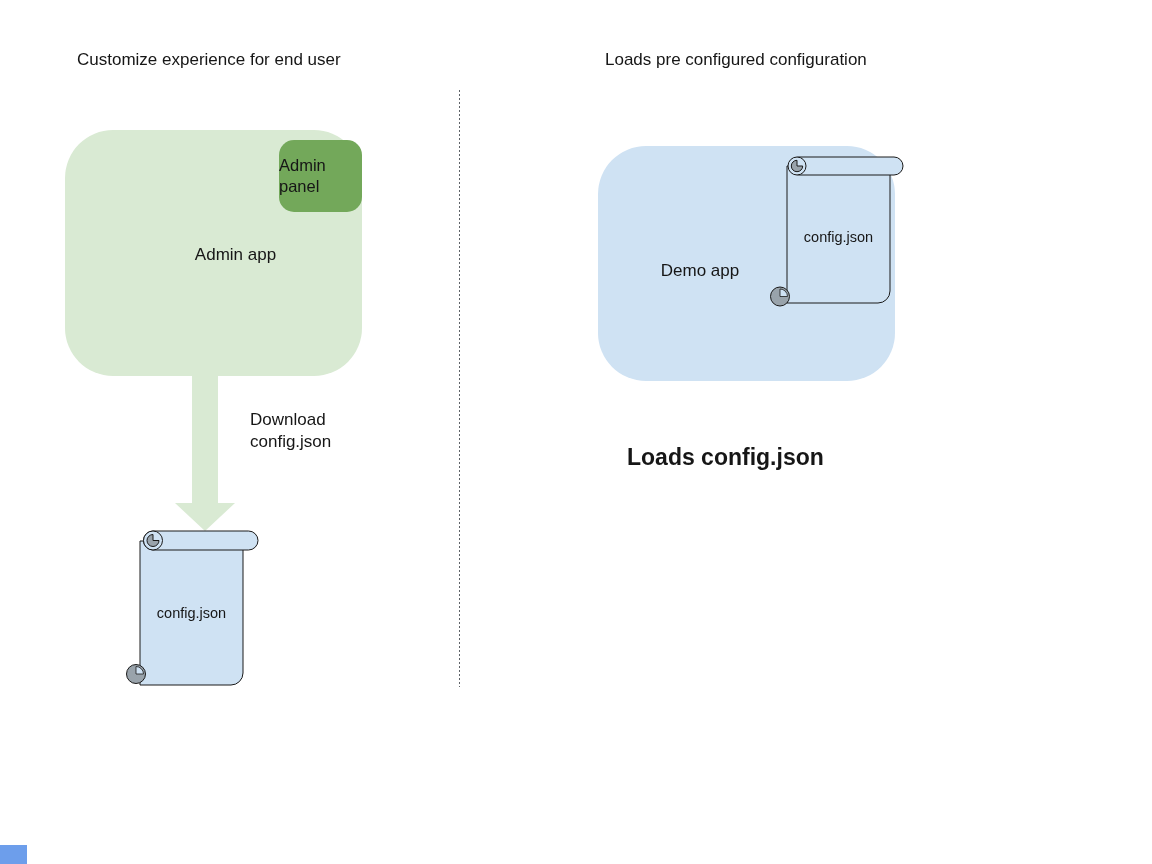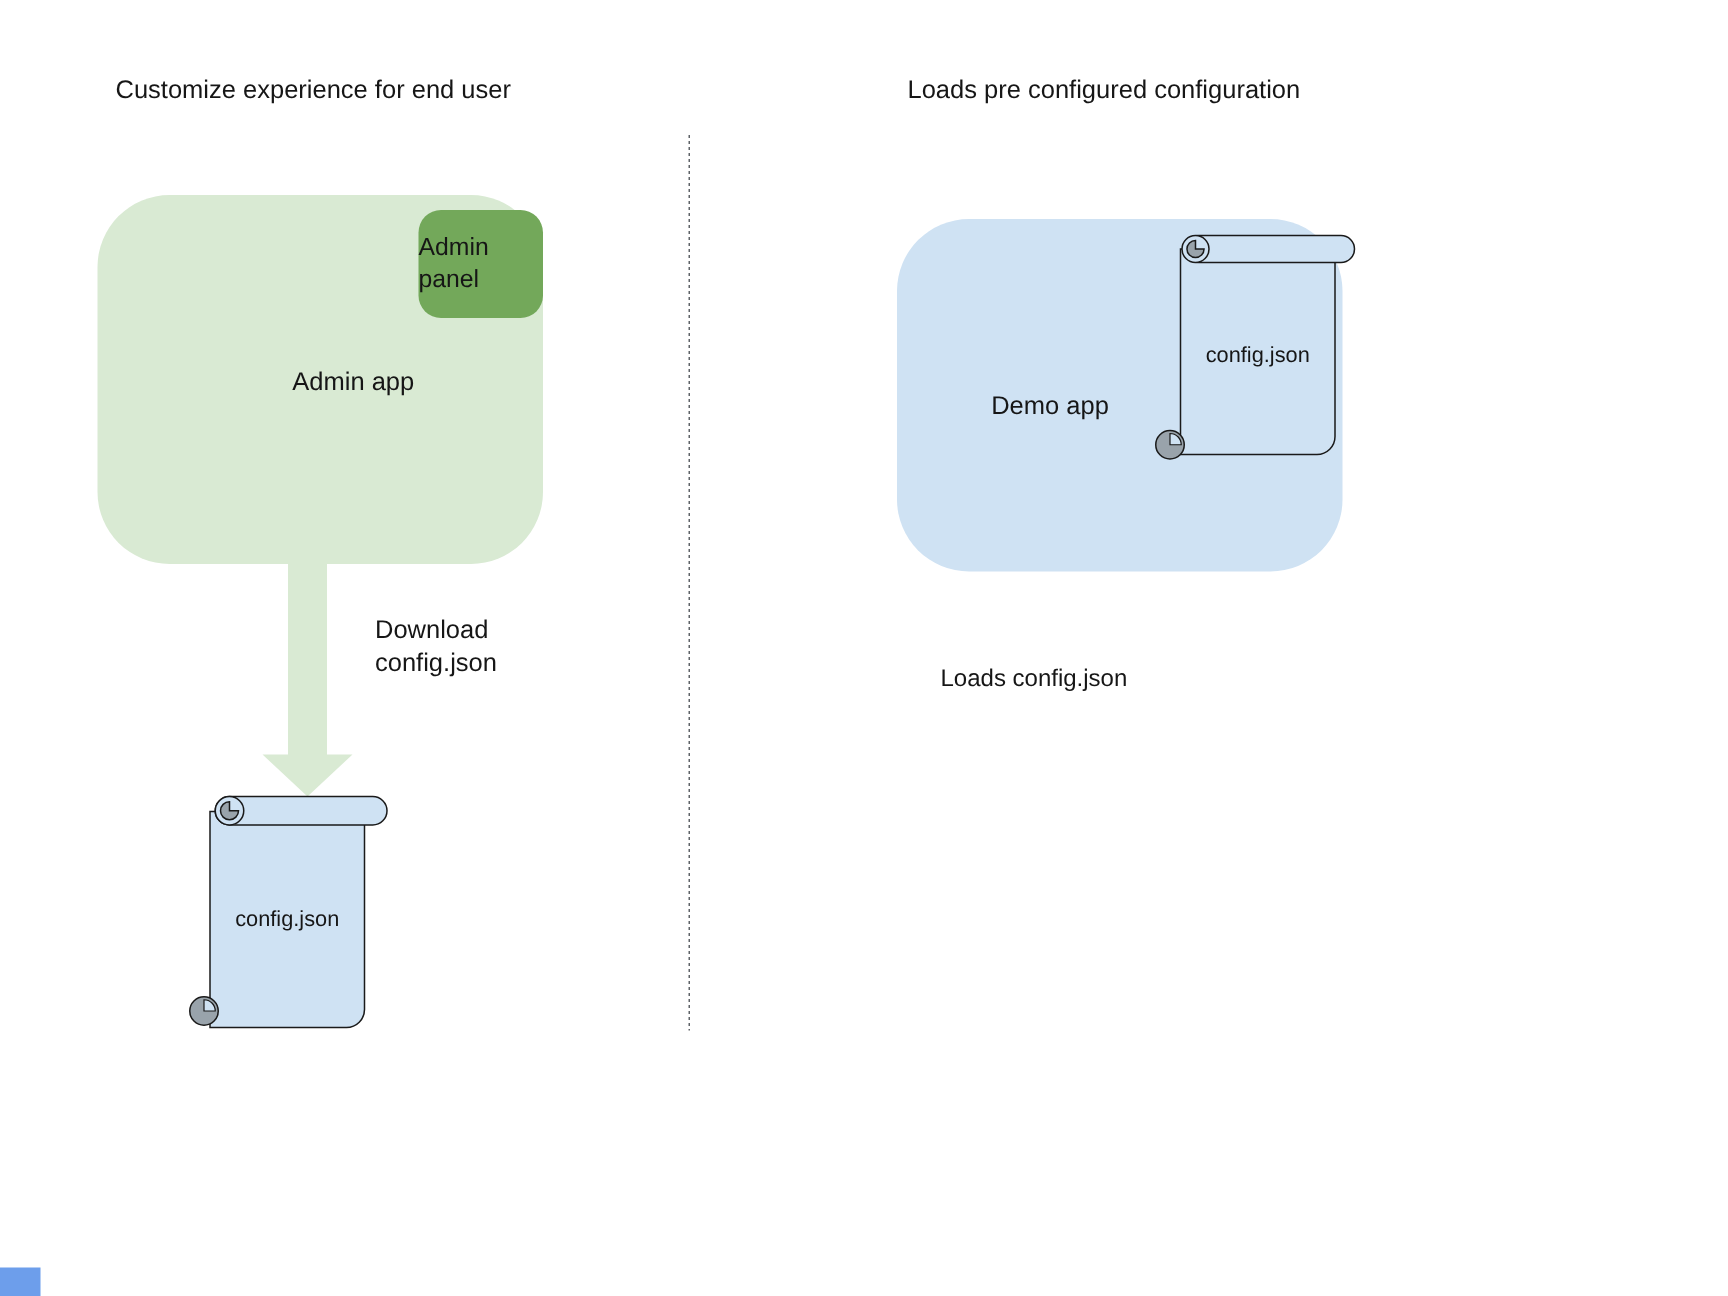--- a/index.html
+++ b/index.html
@@ -17,21 +17,21 @@
     background:var(--green-panel,#73a85a);display:flex;align-items:center;justify-content:center;
     text-align:left;font-size:16.5px;line-height:21.5px;
   }
   .box-label{font-size:17px;text-align:center;}
   #admin-app-label{left:65px;top:245px;width:297px;padding-left:22px;}
   #demo-app-label{left:620px;top:261px;width:160px;}
   .scroll-label{font-size:14.5px;text-align:center;}
   #config-label-left{left:140px;top:605px;width:103px;}
   #config-label-right{left:787px;top:229px;width:103px;}
   #download-caption{left:250px;top:409px;font-size:17px;line-height:22px;white-space:pre-line;}
-  #loads-caption{left:627px;top:444px;font-size:16px;white-space:nowrap;}
+  #loads-caption{left:627px;top:444px;font-size:23px;white-space:nowrap;font-weight:bold;}
   #title-left{left:77px;top:50px;}
   #title-right{left:605px;top:50px;}
   #divider{
     left:459px;top:90px;width:1px;height:597px;
     background:repeating-linear-gradient(to bottom,var(--divider,#5f6368) 0px,var(--divider,#5f6368) 2px,transparent 2px,transparent 4px);
   }
   #blue-square{left:0px;top:845px;width:27px;height:19px;background:var(--corner-square,#6d9eeb);}
   svg{display:block;overflow:visible;}
   .scroll-body,.scroll-bar{fill:var(--scroll-fill,#cfe2f3);stroke:var(--outline,#1a1a1a);stroke-width:1;}
   .scroll-curl{fill:var(--scroll-curl,#99a3ab);stroke:var(--outline,#1a1a1a);stroke-width:1;}

